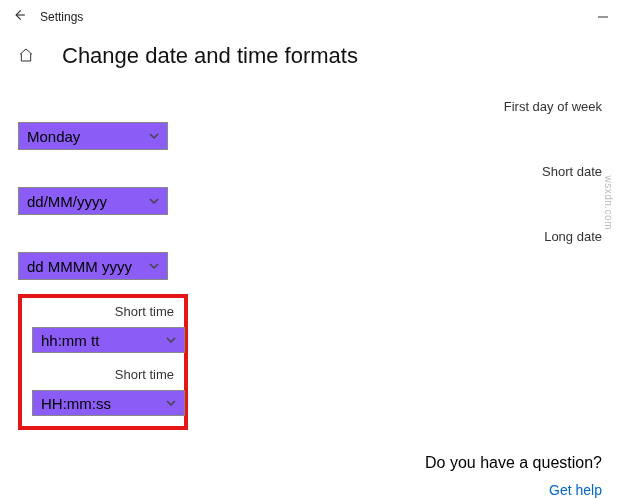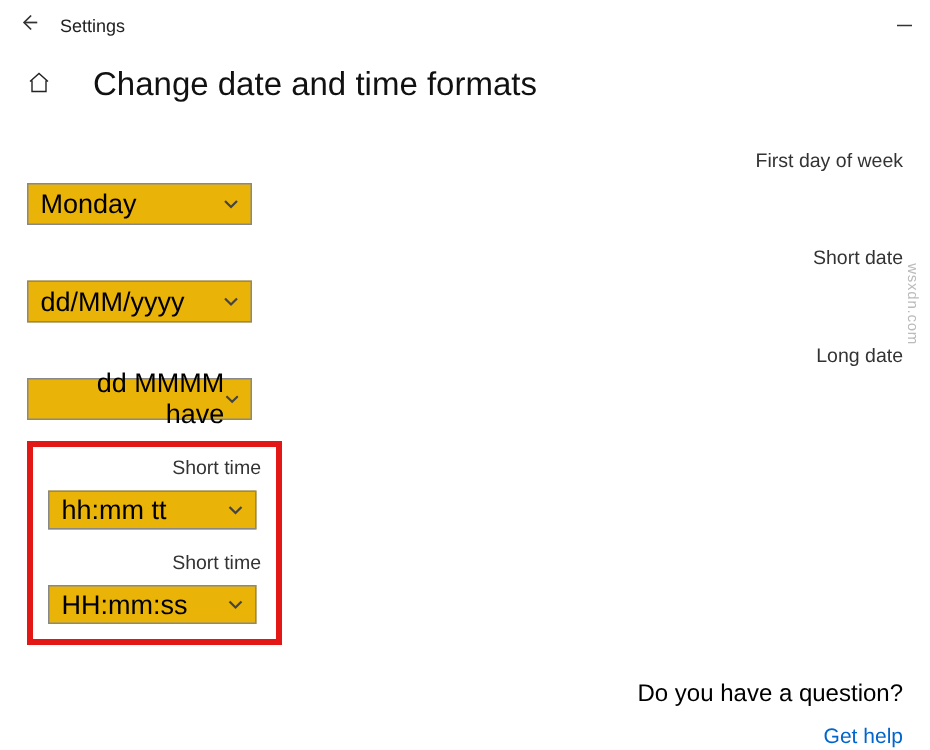--- a/index.html
+++ b/index.html
@@ -30,37 +30,37 @@
     }
     .home-icon svg { width: 16px; height: 16px; stroke: #222; fill: none; stroke-width: 1.4; }
     .page-title { font-size: 22px; font-weight: 400; color: #111; }
     .content { padding: 4px 18px; text-align: right; }
     .field-group { margin-top: 14px; }
     .field-label { font-size: 13px; color: #333; margin-bottom: 8px; }
     .select {
       width: 150px;
       height: 28px;
       border: 1px solid #888;
-      background: #eab308;
+      background: #8b5cf6;
       display: flex;
       align-items: center;
       justify-content: space-between;
       padding: 0 8px;
-      font-size: 18px;
+      font-size: 15px;
       cursor: default;
     }
     .select svg { width: 10px; height: 10px; stroke: #444; fill: none; stroke-width: 1.5; }
     .highlight-box {
       border: 4px solid #e41717;
       padding: 6px 10px 10px 10px;
       margin-top: 14px;
       width: 170px;
     }
     .highlight-box .field-group:first-child { margin-top: 0; }
-    .highlight-box .select { width: 139px; height: 26px; }
+    .highlight-box .select { width: 153px; height: 26px; }
     .question-heading { font-size: 16px; font-weight: 400; margin-top: 24px; margin-bottom: 10px; }
     .help-link { color: #0066cc; font-size: 14px; cursor: pointer; }
     .watermark {
       position: absolute;
       right: 6px;
       top: 230px;
       transform: rotate(90deg);
       transform-origin: right top;
       font-size: 10px;
       color: #bbb;
@@ -114,21 +114,21 @@
       <span>dd/MM/yyyy</span>
       <svg viewBox="0 0 10 10">
           <path d="M1 3 L5 7 L9 3"></path>
         </svg>
     </div>
   </div>
 
   <div class="field-group">
     <div class="field-label">Long date</div>
     <div class="select">
-      <span>dd MMMM have</span>
+      <span>dd MMMM yyyy</span>
       <svg viewBox="0 0 10 10">
           <path d="M1 3 L5 7 L9 3"></path>
         </svg>
     </div>
   </div>
 
   <div class="highlight-box">
     <div class="field-group">
       <div class="field-label">Short time</div>
       <div class="select">

